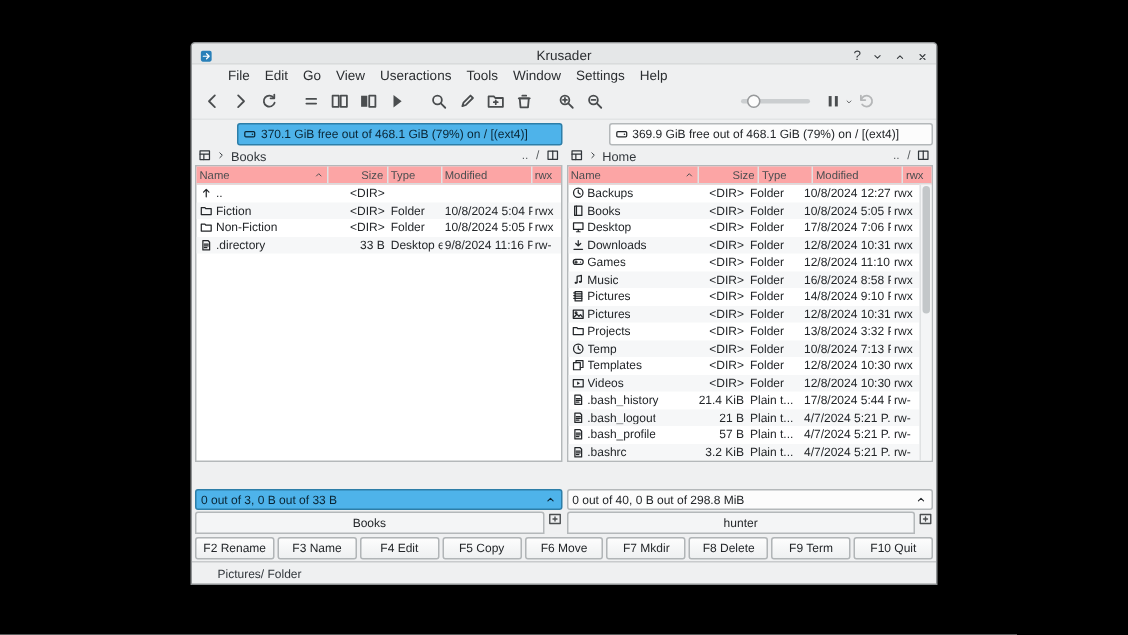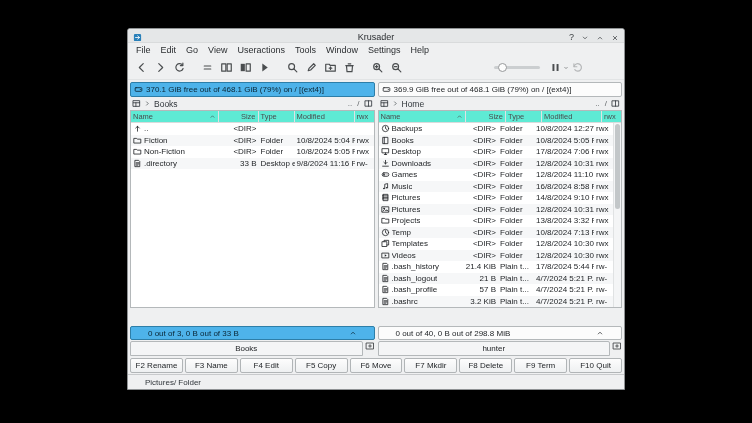--- a/index.html
+++ b/index.html
@@ -9,66 +9,66 @@
             background:#eff0f1; border:1px solid #8f9294; border-radius:3px 3px 0 0;
             display:flex; flex-direction:column; overflow:hidden; box-shadow:0 2px 14px rgba(0,0,0,.7); }
   
   .titlebar { height:14px; flex:none; display:flex; align-items:flex-end; padding:0 5px;
               background:#e5e7e8; border-bottom:1px solid #d9dbdc; position:relative; }
   .title { position:absolute; left:0; right:0; text-align:center; font-size:9px; color:#2b2e31; }
   .tbl { display:flex; z-index:1; align-items:center; }
   .tbr { margin-left:auto; display:flex; gap:7px; z-index:1; align-items:center; color:#3a3e41; }
   .tb-btn { font-size:9px; line-height:1; display:inline-flex; align-items:center; }
   
-  .menubar { height:13px; flex:none; display:flex; align-items:center; font-size:9px; color:#2b2e31; padding:0 3px; }
+  .menubar { height:13px; flex:none; display:flex; align-items:center; font-size:9px; color:#2b2e31; padding:0 19px; }
   .menu-item { padding:0 5px; cursor:default; }
   
   .toolbar { height:24px; flex:none; display:flex; align-items:center; padding:0 4px; border-bottom:1px solid #e2e4e5; color:#4a4d4f; }
   .tbtn { width:19px; height:19px; display:inline-flex; align-items:center; justify-content:center; border-radius:2px; position:relative; }
   .tb-gap { width:9px; }
   .tb-flexgap { width:88px; }
   .disabled { opacity:.35; }
   .tb-slider { position:relative; width:46px; height:15px; }
   .tb-slider .groove { position:absolute; left:0; right:0; top:6px; height:3px; background:#cbced0; border-radius:2px; }
   .tb-slider .handle { position:absolute; left:4px; top:3px; width:9px; height:9px; border-radius:50%;
                        background:#fcfcfc; border:1px solid #97999b; }
   .caret { width:6px; height:6px; display:inline-flex; margin-left:1px; }
   
   .panels { flex:1; min-height:0; display:flex; gap:3px; padding:2px 2px 0 2px; }
   .panel { flex:1 1 0; min-width:0; display:flex; flex-direction:column; }
   .infobar { height:15px; flex:none; border:1px solid #b4b8ba; border-radius:2px; background:#fcfcfc;
              display:flex; align-items:center; gap:3px; padding:0 3px; font-size:8px; color:#232629;
-             white-space:nowrap; overflow:hidden; }
+             white-space:nowrap; overflow:hidden;margin-left:28px; }
   .infobar.active { background:#4eb3ea; border-color:#2d7ea8; color:#0a2534; }
   .breadcrumb { height:13px; flex:none; display:flex; align-items:center; gap:3px; padding:0 2px;
                 font-size:8.5px; color:#31363b; }
   .bc-spacer { flex:1; }
   .bc-mini { font-size:8px; color:#5a5e61; padding:0 1px; }
   .listwrap { flex:1; min-height:0; border:1px solid #b4b8ba; background:#fff; display:flex; flex-direction:column; }
-  .cols { height:12px; flex:none; display:flex; background:#5eead4; border-bottom:1px solid #d9dbdc;
+  .cols { height:12px; flex:none; display:flex; background:#fca5a5; border-bottom:1px solid #d9dbdc;
           font-size:7.5px; color:#4a4d4f; }
   .cols .cell { display:flex; align-items:center; border-right:1px solid #e0e2e3; padding:0 2px; }
   .cols .cell:last-child { border-right:none; }
   .c-name { flex:1; min-width:0; }
   .cols .c-name { justify-content:space-between; }
   .c-size { width:40px; justify-content:flex-end; text-align:right; }
   .c-type { width:36px; }
   .c-mod  { width:60px; }
   .c-rwx  { width:19px; }
   .body { flex:1; min-height:0; display:flex; }
   .rows { flex:1; min-width:0; overflow:hidden; }
   .row { height:11.5px; display:flex; align-items:center; font-size:8px; color:#232629; }
   .row:nth-child(even) { background:#f6f7f8; }
   .row .cell { padding:0 2px; white-space:nowrap; overflow:hidden; }
   .row .c-name { display:flex; align-items:center; gap:2px; }
   .fname { overflow:hidden; text-overflow:ellipsis; white-space:nowrap; }
   .scrollbar { width:8px; flex:none; border-left:1px solid #e0e2e3; background:#f4f5f6; position:relative; }
   .thumb { position:absolute; left:1px; right:1px; top:1px; height:46%; background:#c3c7c9; border-radius:3px; }
   .pstatus { height:14px; flex:none; margin-top:18px; border:1px solid #b4b8ba; border-radius:2px; background:#fcfcfc;
-             display:flex; align-items:center; justify-content:space-between; padding:0 17px; font-size:8px; color:#232629; }
+             display:flex; align-items:center; justify-content:space-between; padding:0 3px; font-size:8px; color:#232629; }
   .pstatus.active { background:#4eb3ea; border-color:#2d7ea8; color:#0a2534; }
   .tabbar { height:16px; flex:none; display:flex; align-items:stretch; gap:2px; padding-top:1px; color:#4a4d4f; }
   .tab { flex:1; background:#f4f5f6; border:1px solid #b4b8ba; border-radius:2px 2px 0 0; font-size:8px;
          display:flex; align-items:center; justify-content:center; color:#232629; }
   .newtab { width:15px; display:flex; align-items:center; justify-content:center; }
   
   .fkeys { height:18px; flex:none; display:flex; gap:2px; padding:2px 2px 1px 2px; }
   .fkey { flex:1; font-size:8px; color:#232629; background:linear-gradient(#fdfdfd,#eef0f1);
           border:1px solid #b1b5b7; border-radius:2px; display:flex; align-items:center; justify-content:center;
           white-space:nowrap; overflow:hidden; }

